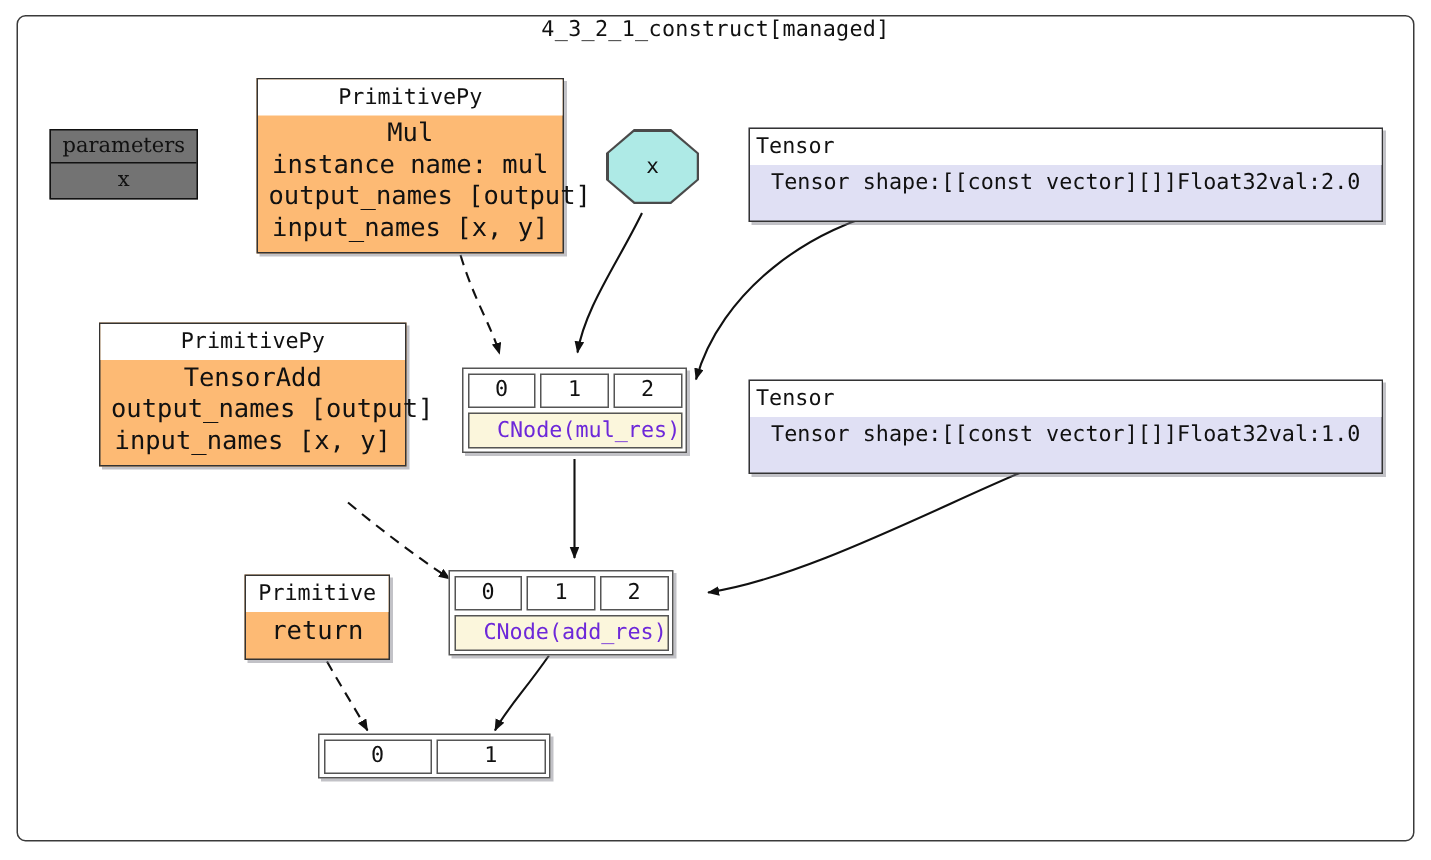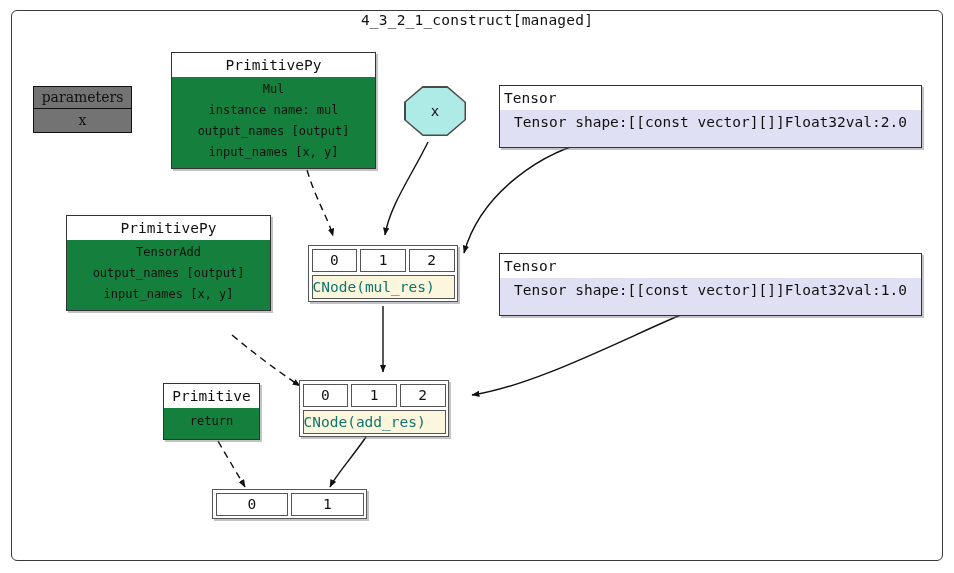--- a/index.html
+++ b/index.html
@@ -31,30 +31,30 @@
   .params-box .hdr{
     font-size:14px;color:#111;text-align:center;padding:2px 3px 2px;
     border-bottom:1.3px solid #111;line-height:17px;
   }
   .params-box .val{
     font-size:14px;color:#111;text-align:center;padding:3px 3px 4px;line-height:16px;
   }
 
   
   .prim-box{
-    position:absolute;border:1.3px solid #333;background:#15803d;
+    position:absolute;border:1.3px solid #333;background:#fdba74;
     box-sizing:border-box;box-shadow:2px 2px 0 rgba(120,120,130,.45);
   }
   .prim-box .hdr{
     background:#ffffff;text-align:center;font-size:14.5px;color:#111;
     padding:3px 6px 3px;line-height:18px;
   }
   .prim-box .body{padding:2px 7px 5px;}
   .prim-box .body .line{
-    font-size:12px;color:#111;line-height:21px;white-space:nowrap;
+    font-size:17px;color:#111;line-height:21px;white-space:nowrap;
   }
   .c-center{text-align:center;}
 
   
   .tensor-box{
     position:absolute;border:1.3px solid #333;background:#e0e0f4;
     box-sizing:border-box;box-shadow:2px 2px 0 rgba(120,120,130,.45);
   }
   .tensor-box .hdr{
     background:#ffffff;font-size:14.5px;color:#111;
@@ -85,21 +85,21 @@
     box-shadow:2px 2px 0 rgba(120,120,130,.45);
   }
   .cnode .ports{display:flex;gap:3px;}
   .cnode .port{
     flex:1;border:1.3px solid #555;background:#ffffff;
     text-align:center;font-size:14.5px;color:#111;line-height:21px;padding:0 2px;
     box-sizing:border-box;
   }
   .cnode .label{
     margin-top:3px;border:1.3px solid #555;background:#fbf6dc;
-    text-align:left;font-size:14.5px;color:#0f766e;line-height:22px;
+    text-align:right;font-size:14.5px;color:#6d28d9;line-height:22px;
     white-space:nowrap;box-sizing:border-box;
   }
 </style>
 </head>
 <body>
 
 <div id="canvas">
 
   <div class="outer-frame"></div>
 

